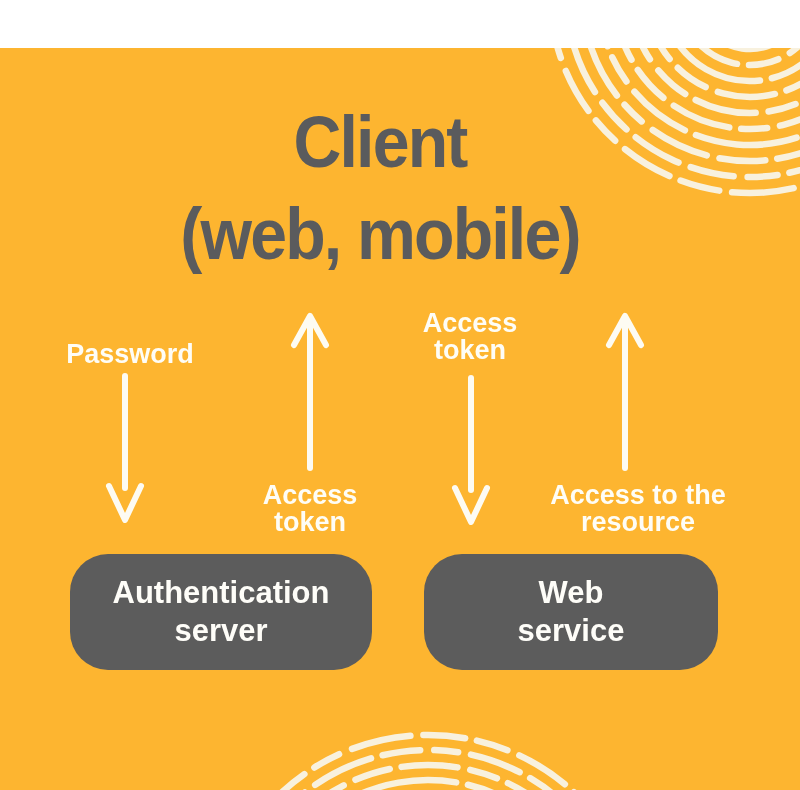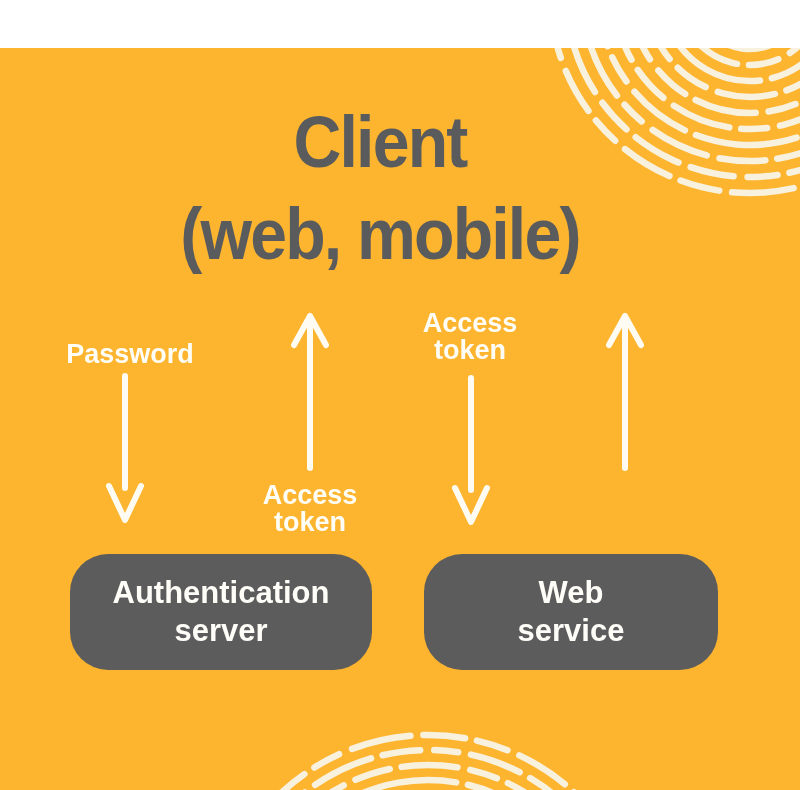--- a/index.html
+++ b/index.html
@@ -132,20 +132,22 @@
 token</div>
   <svg class="arrow" style="left:447px; top:324px;" width="48" height="156" viewBox="0 0 48 156">
     <path class="arrow-stroke" d="M24 6 L24 118"></path>
     <path class="arrow-stroke" d="M8 116 L24 150 L40 116"></path>
   </svg>
 
   <svg class="arrow" style="left:601px; top:260px;" width="48" height="166" viewBox="0 0 48 166">
     <path class="arrow-stroke" d="M8 37 L24 8 L40 37"></path>
     <path class="arrow-stroke" d="M24 12 L24 160"></path>
   </svg>
+  <div class="edge-label" style="left:528px; top:434px; width:220px;">Access to the
+resource</div>
 
   <div class="node node-web">
     <span>Web
 service</span>
   </div>
   <div class="node node-auth">
     <span>Authentication
 server</span>
   </div>
 

